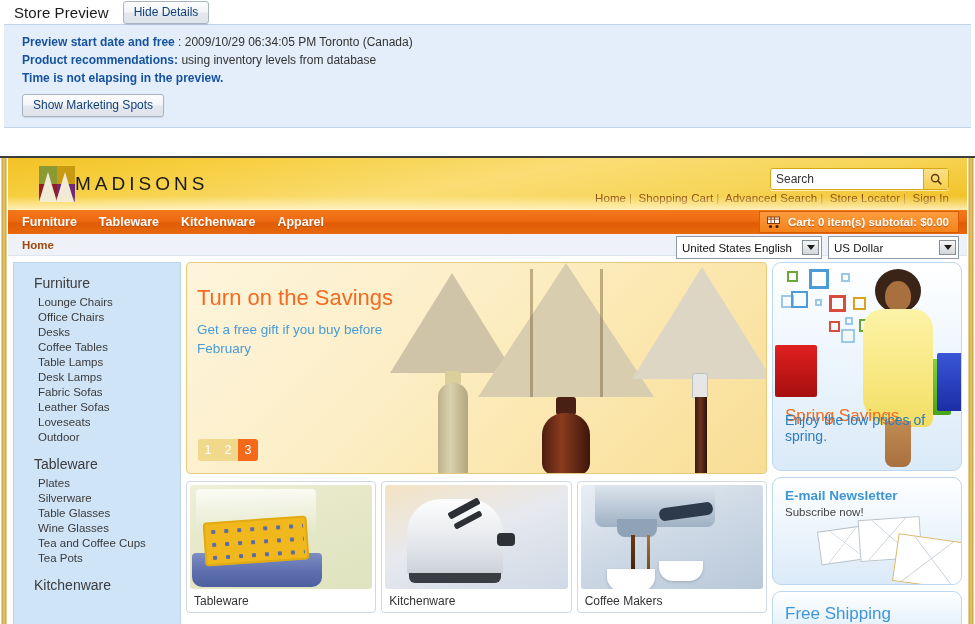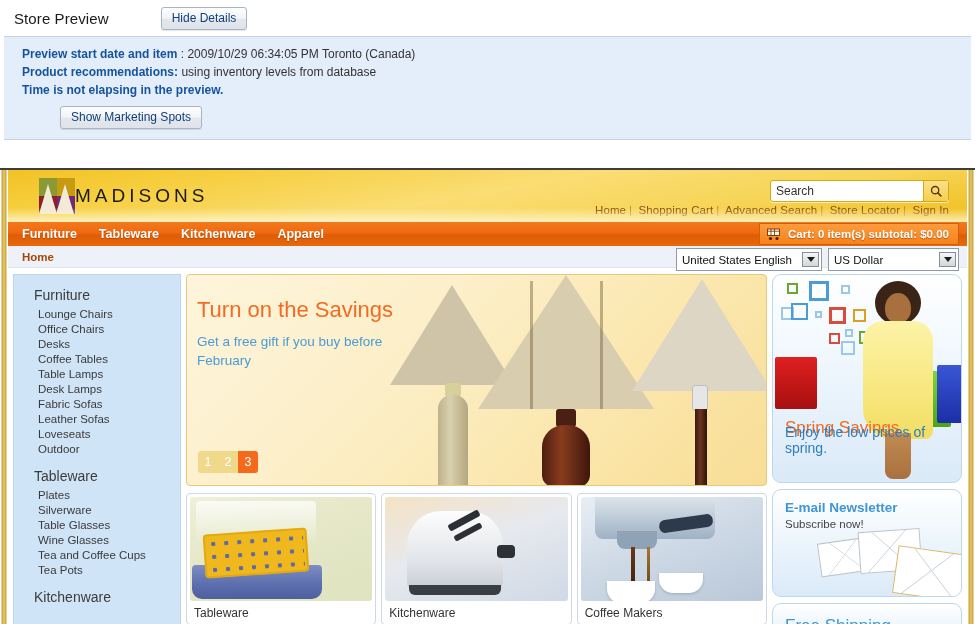--- a/index.html
+++ b/index.html
@@ -9,41 +9,40 @@
     overflow: hidden;
     background: #ffffff;
     font-family: "Liberation Sans", sans-serif;
     font-size: 12px;
     color: #222;
   }
 
   
   #preview-bar { width: 975px; background: #ffffff; }
   .preview-titlerow {
-    height: 36px;
+    height: 24px;
     display: flex; align-items: center;
     padding: 0 0 0 14px;
     background: #ffffff;
   }
   .preview-title {
     font-size: 15px; color: #1a1a1a;
     margin-right: 14px; letter-spacing: .1px;
   }
   .btn-classic {
     font-family: "Liberation Sans", sans-serif;
     font-size: 12px;
     color: #10407a;
     background: linear-gradient(180deg,#fdfdfd 0%,#f2f4f7 48%,#e4e8ee 52%,#dfe4ea 100%);
     border: 1px solid #a8b4c2;
     border-radius: 3px;
     padding: 3px 10px 4px;
     cursor: pointer;
     box-shadow: 0 1px 1px rgba(0,0,0,.10);
     line-height: 14px;
-    margin-left: 38px;
   }
   .preview-details {
     margin: 0 4px;
     background: #e4edfa;
     border: 1px solid #c3d3e8;
     border-left: none; border-right: none;
     padding: 9px 0 10px 18px;
   }
   .pd-line { line-height: 17px; margin-bottom: 1px; }
   .pd-label { color: #15539e; font-weight: bold; }
@@ -345,21 +344,21 @@
 </head>
 <body>
 
 <div id="preview-bar">
   <div class="preview-titlerow">
     <span class="preview-title">Store Preview</span>
     <button class="btn-classic">Hide Details</button>
   </div>
   <div class="preview-details">
     <div class="pd-line">
-      <span class="pd-label">Preview start date and item</span>
+      <span class="pd-label">Preview start date and free</span>
       <span class="pd-value">: 2009/10/29 06:34:05 PM Toronto (Canada)</span>
     </div>
     <div class="pd-line">
       <span class="pd-label">Product recommendations:</span>
       <span class="pd-value">using inventory levels from database</span>
     </div>
     <div class="pd-line">
       <span class="pd-label">Time is not elapsing in the preview.</span>
     </div>
     <div class="pd-btnwrap">

